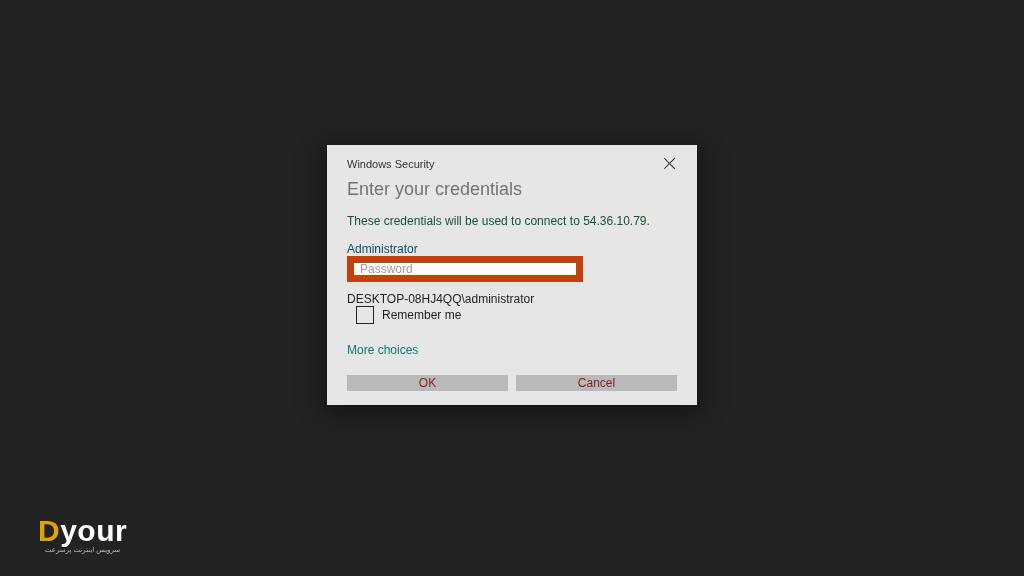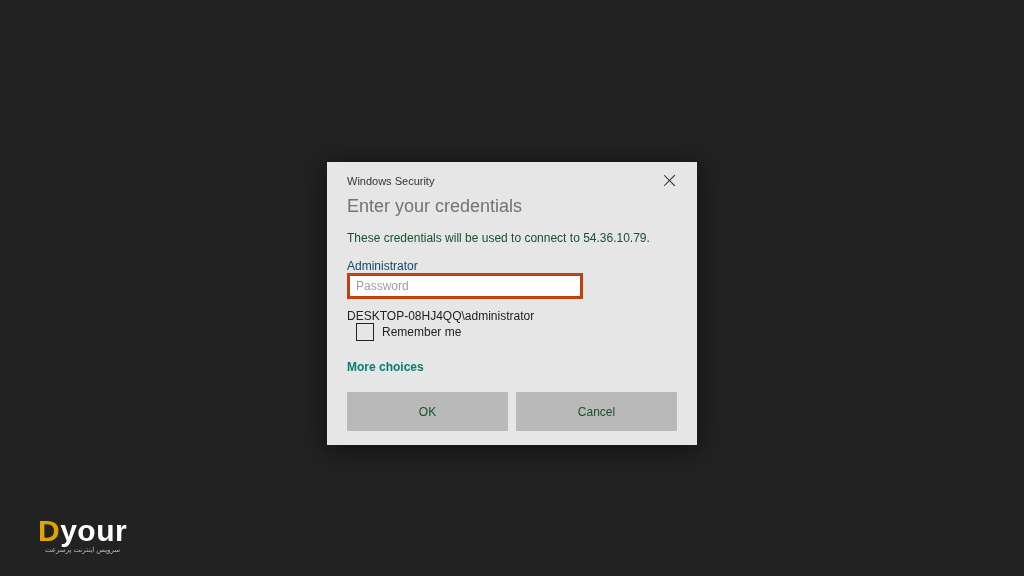--- a/index.html
+++ b/index.html
@@ -1,48 +1,48 @@
 <!DOCTYPE html>
 <html><head>
   <meta charset="utf-8">
   <style>
     * { margin:0; padding:0; box-sizing:border-box; font-family:"Segoe UI",Tahoma,sans-serif; }
     html,body{ width:1024px; height:576px; overflow:hidden; background:#222; }
     .desktop{ position:relative; width:1024px; height:576px; background:#222222; }
     .dialog{
-      position:absolute; left:327px; top:162px; width:370px;
+      position:absolute; left:327px; top:145px; width:370px;
       background:#e6e6e6; box-shadow:0 4px 24px rgba(0,0,0,.6);
       padding:12px 20px 14px 20px;
     }
     .titlebar{ display:flex; align-items:center; justify-content:space-between; font-size:11px; color:#333; margin-bottom:8px; }
     .close-x{ width:14px; height:14px; position:relative; cursor:pointer; }
     .close-x::before,.close-x::after{
       content:""; position:absolute; left:6px; top:-1px; width:1.2px; height:15px; background:#222;
     }
     .close-x::before{ transform:rotate(45deg);} .close-x::after{ transform:rotate(-45deg);}
     .heading{ font-size:18px; font-weight:400; color:#737373; margin-bottom:14px; }
     .line{ font-size:12px; color:#14532d; margin-bottom:14px; }
     .label{ font-size:12px; color:#0c4a6e; }
     .pw-input{
       width:236px; height:26px; padding:2px 6px;
-      border:3px solid #c2410c; background:#fff;
+      border:7px solid #c2410c; background:#fff;
       font-size:12px; color:#222; outline:none;
     }
     .pw-input::placeholder{ color:#9e9e9e; }
     .domuser{ font-size:12px; color:#222; margin-top:10px; }
     .remember{ display:flex; align-items:center; gap:8px; margin-bottom:16px; cursor:pointer;margin-left:9px; }
     .cbox{
       width:18px; height:18px; border:1.6px solid #222; background:#e6e6e6; flex:0 0 auto;
     }
     .remember span{ font-size:12px; color:#222; }
-    .more{ font-size:12px; color:#0a7d6f; margin-bottom:18px; cursor:pointer; display:inline-block;font-weight:bold; }
+    .more{ font-size:12px; color:#0a7d6f; margin-bottom:18px; cursor:pointer; display:inline-block; }
     .btn-row{ display:flex; gap:8px; }
     .btn{
-      flex:1; height:39px; background:#b9b9b9; border:none;
-      font-size:12px; color:#14532d; cursor:pointer;
+      flex:1; height:16px; background:#b9b9b9; border:none;
+      font-size:12px; color:#7f1d1d; cursor:pointer;
     }
     .logo{
       position:absolute; left:38px; bottom:22px;
       font-weight:800; font-size:30px; letter-spacing:.5px; color:#fff;
       font-family:Arial,Helvetica,sans-serif;
     }
     .logo .accent{ color:#e0a400; display:inline-block; position:relative; }
     .logo .tag{ display:block; font-size:7px; font-weight:400; letter-spacing:2px; color:#bdbdbd; text-align:center; margin-top:-2px; }
   </style>
 </head>

